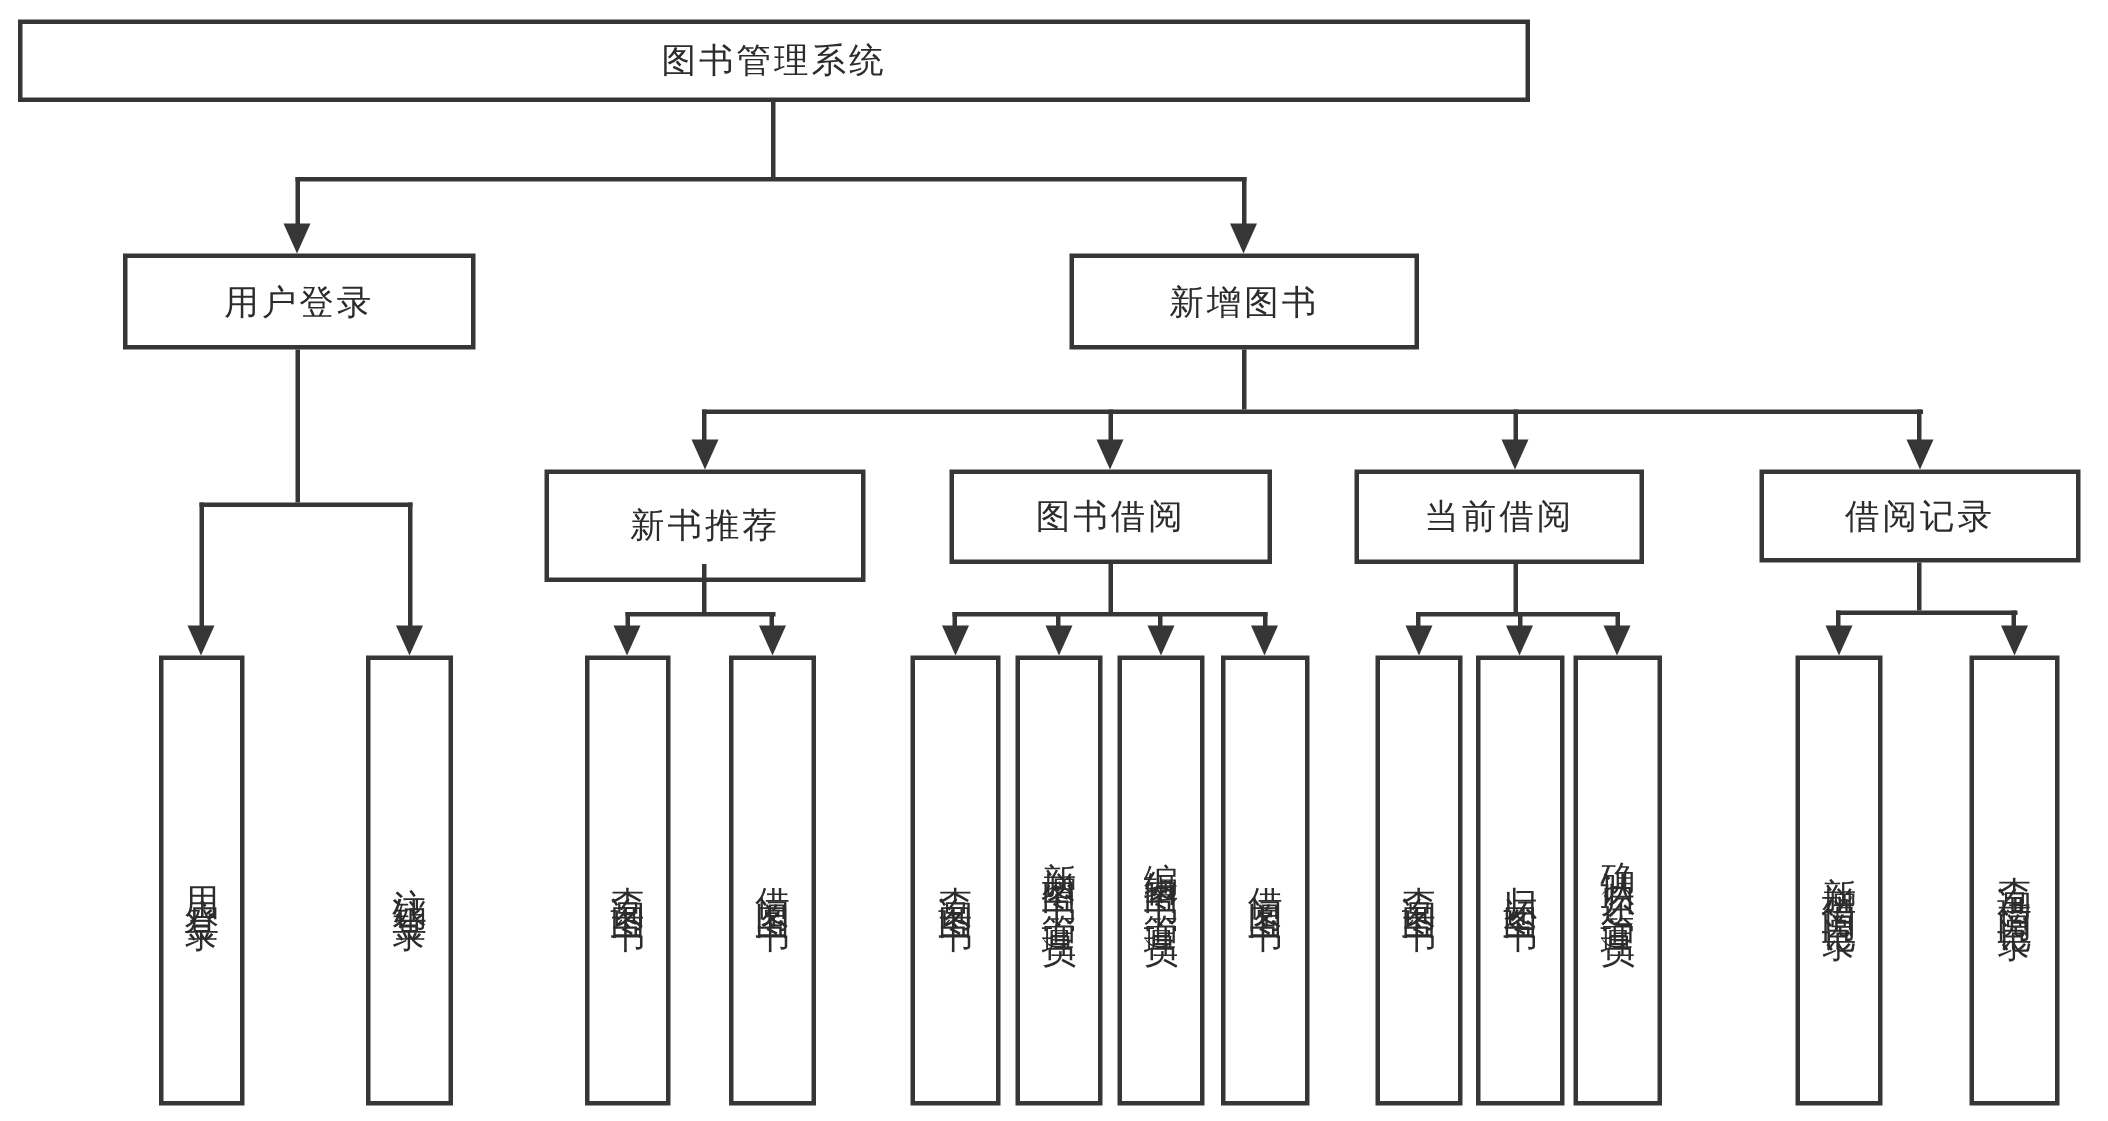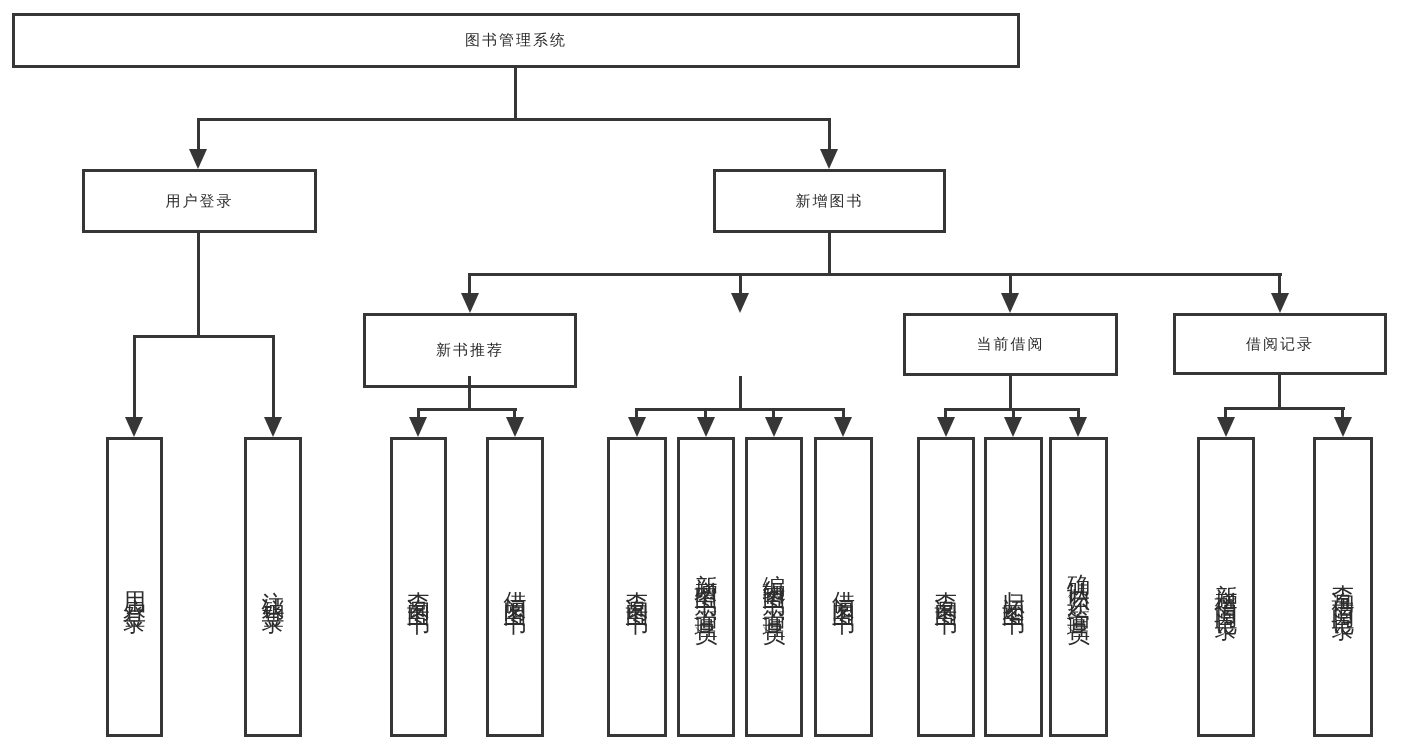--- a/index.html
+++ b/index.html
@@ -1,21 +1,21 @@
 <!DOCTYPE html>
 <html><head>
 <meta charset="utf-8">
 <style>
   html,body{margin:0;padding:0;background:#ffffff;}
   body{width:1405px;height:747px;position:relative;overflow:hidden;
        font-family:"Liberation Sans",sans-serif;}
   .stage{position:absolute;left:0;top:0;width:1405px;height:747px;background:#ffffff;}
   .box{position:absolute;box-sizing:border-box;border:3px solid #363636;background:#ffffff;
        display:flex;align-items:center;justify-content:center;color:#2c2c2c;}
-  .hbox{font-size:15px;letter-spacing:2px;}
+  .hbox{font-size:23px;letter-spacing:2px;}
   .vbox{font-size:23px;}
   .vbox .vtext{writing-mode:vertical-rl;text-orientation:mixed;letter-spacing:7px;
        line-height:1;white-space:nowrap;color:#2c2c2c;}
   .vline{position:absolute;width:3px;background:#363636;}
   .hline{position:absolute;height:3px;background:#363636;}
   .arrow{position:absolute;width:0;height:0;
        border-left:9px solid transparent;border-right:9px solid transparent;
        border-top:20px solid #363636;}
   .watermark{position:absolute;left:1160px;top:714px;font-size:21px;color:#a4a4a4;
        letter-spacing:1px;white-space:nowrap;}
@@ -57,21 +57,24 @@
   <div class="vline" style="left:739px;top:273px;height:22px;"></div>
   <div class="arrow" style="left:731px;top:293px;"></div>
   <div class="vline" style="left:1009px;top:273px;height:22px;"></div>
   <div class="arrow" style="left:1001px;top:293px;"></div>
   <div class="vline" style="left:1278px;top:273px;height:22px;"></div>
   <div class="arrow" style="left:1271px;top:293px;"></div>
 
   <div class="box hbox" style="left:363px;top:313px;width:214px;height:75px;">
     <span>新书推荐</span>
   </div>
-  <div class="box hbox" style="left:903px;top:313px;width:215px;height:63px;">
+  <div class="box hbox" style="left:633px;top:313px;width:215px;height:63px;">
+    <span>图书借阅</span>
+  </div>
+  <div class="box hbox" style="left:903px;top:313px;width:193px;height:63px;">
     <span>当前借阅</span>
   </div>
   <div class="box hbox" style="left:1173px;top:313px;width:214px;height:62px;">
     <span>借阅记录</span>
   </div>
 
   <div class="vline" style="left:468px;top:376px;height:32px;"></div>
   <div class="hline" style="left:417px;top:408px;width:100px;"></div>
   <div class="vline" style="left:417px;top:408px;height:11px;"></div>
   <div class="arrow" style="left:409px;top:417px;"></div>

